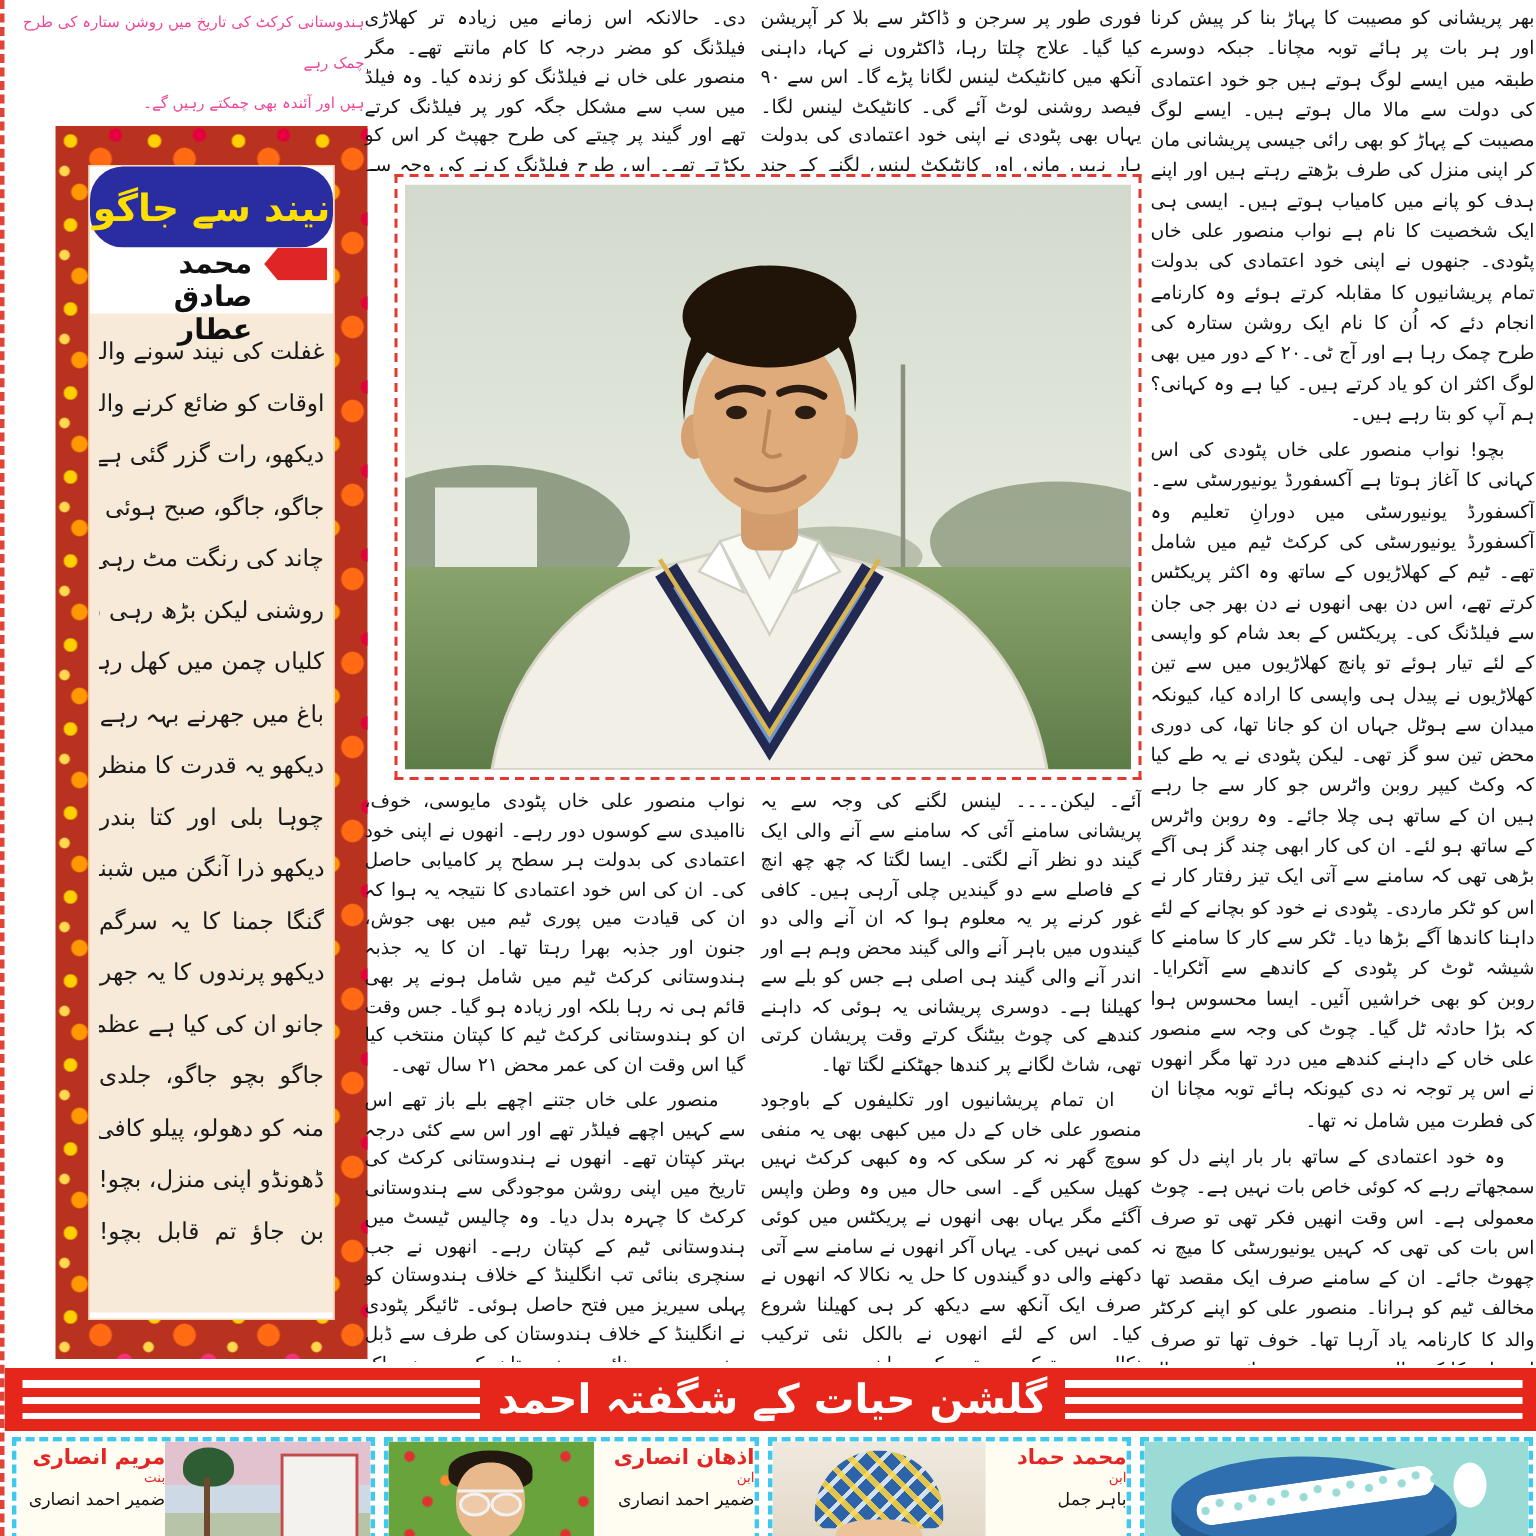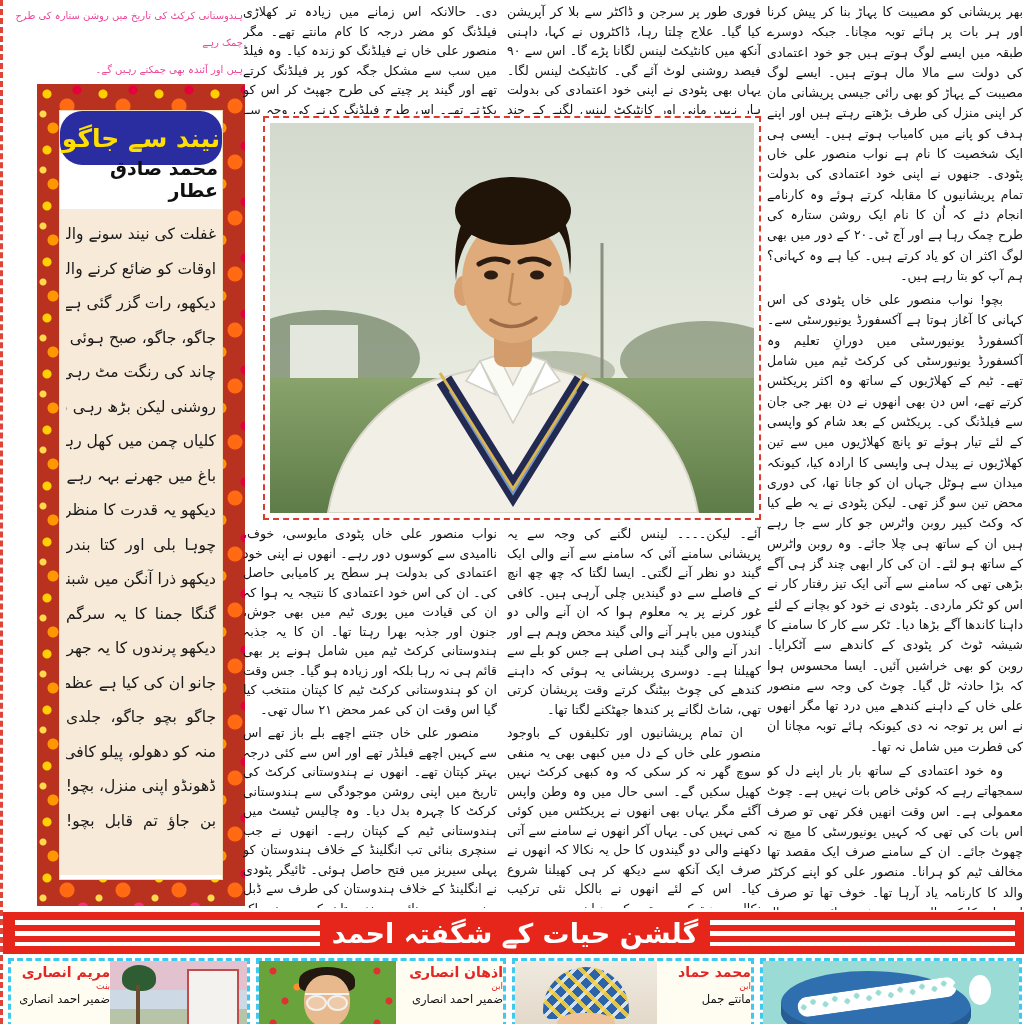--- a/index.html
+++ b/index.html
@@ -28,21 +28,21 @@
       #b8321f;
     background-size:56px 56px;
   }
   .sb-inner{ background:#ffffff; height:100%; padding:0; border:1px solid #f3d9b5; }
   .sb-title{
     height:54px; background:#2a2da0; border-radius:22px;
     color:#ffdf00; font-size:25px; font-weight:bold;
     display:flex; align-items:center; justify-content:center; direction:rtl;
   }
   .sb-author{
-    height:44px; display:flex; flex-direction:column; align-items:flex-start; justify-content:flex-end;
+    height:44px; display:flex; align-items:flex-start; justify-content:flex-end;
     gap:8px; padding:0 4px; background:#ffffff;
   }
   .sb-author .arrow{
     width:66px; height:22px; background:#e02525;
     clip-path:polygon(0 50%, 22% 0, 100% 0, 100% 100%, 22% 100%);
   }
   .sb-author .author-name{ font-size:19px; font-weight:bold; color:#101010; direction:rtl; }
   .sb-poem{
     background:#f8ead9; height:calc(100% - 102px); padding:8px 6px; direction:rtl;
   }
@@ -281,21 +281,21 @@
   </div>
 
   <div class="card" style="left:509px; width:242px;">
     <div class="card-photo ph-3">
       <div class="cap"></div>
       <div class="baby-face"></div>
     </div>
     <div class="card-names" style="width:40%;">
       <div class="kid-name">محمد حماد</div>
       <div class="kid-rel">ابن</div>
-      <div class="kid-parent">مانتے جمل</div>
+      <div class="kid-parent">باہر جمل</div>
     </div>
   </div>
 
   <div class="card" style="left:757px; width:262px;">
     <div class="card-photo ph-4">
       <div class="hair4"></div>
       <div class="band"></div>
       <div class="pom"></div>
     </div>
   </div>

